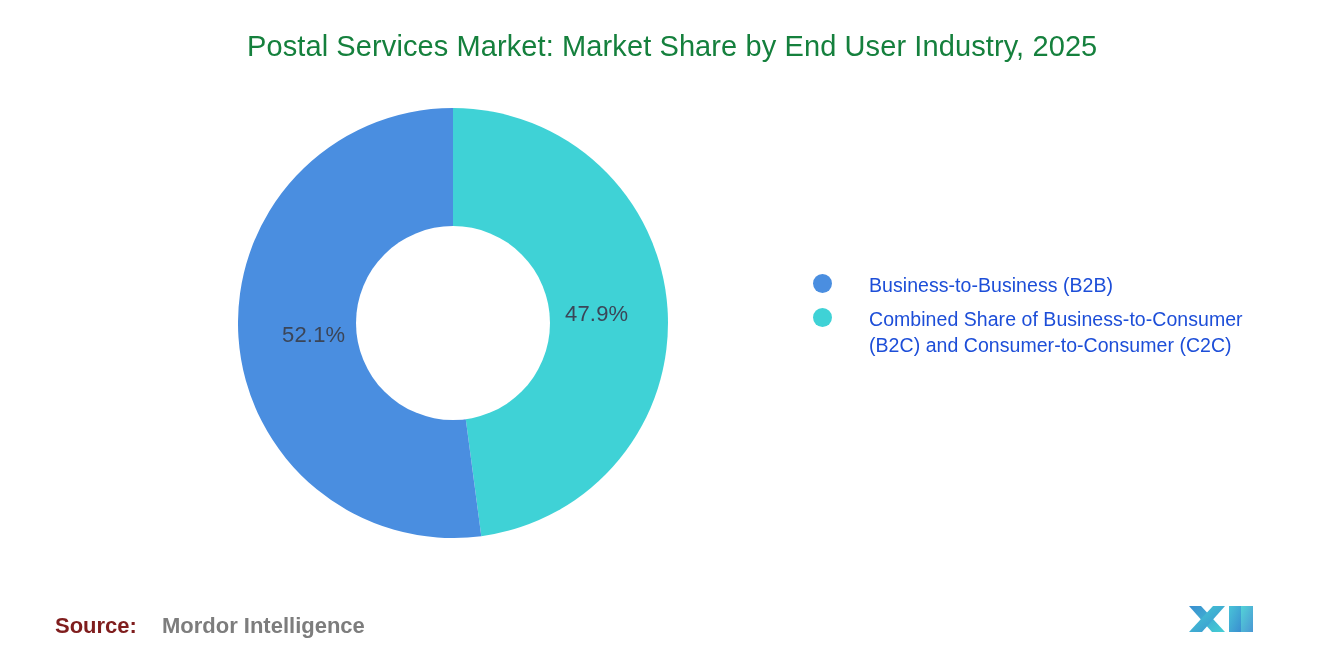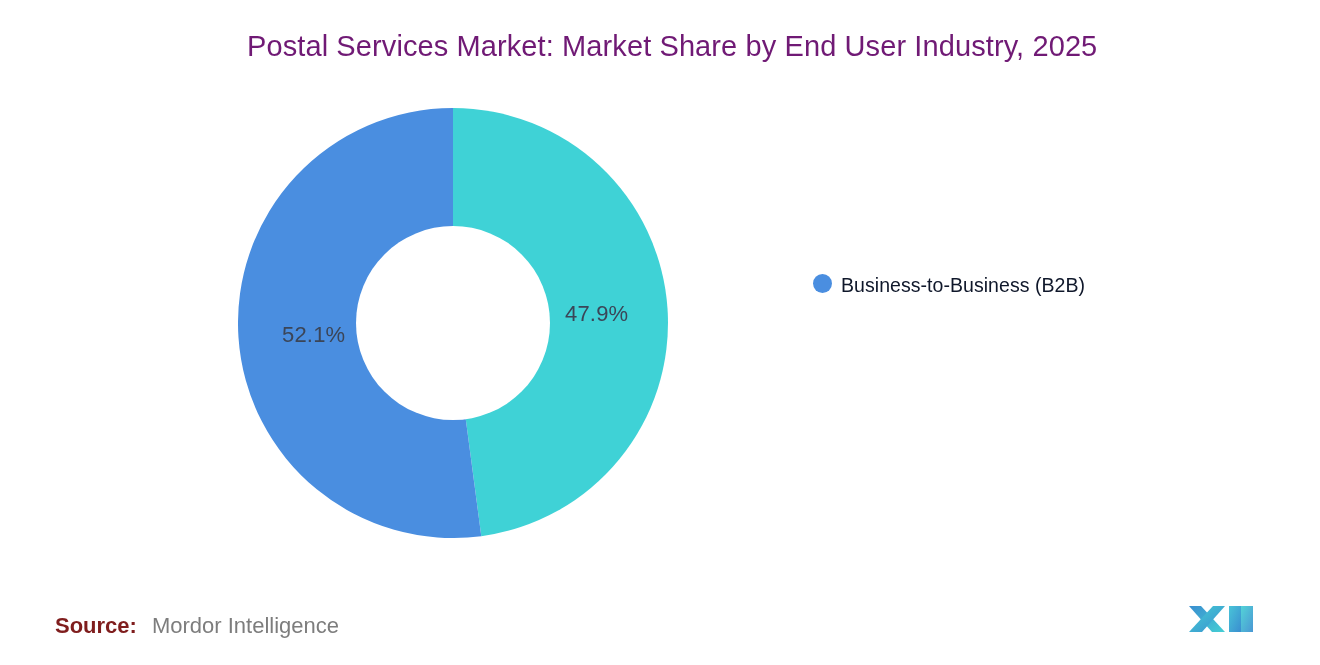--- a/index.html
+++ b/index.html
@@ -17,21 +17,21 @@
   }
 
   
   #chart-title {
     position: absolute;
     left: 247px;
     top: 30px;
     width: 1000px;
     font-size: 29px;
     font-weight: 400;
-    color: #701a75;
+    color: #15803d;
     letter-spacing: 0.1px;
     white-space: nowrap;
   }
 
   
   #donut-chart {
     position: absolute;
     left: 238px;
     top: 108px;
     width: 430px;
@@ -68,40 +68,41 @@
     flex: 0 0 auto;
     width: 19px;
     height: 19px;
     border-radius: 50%;
     margin-top: 2px;
     margin-right: 9px;
   }
   .legend-label {
     font-size: 19.5px;
     line-height: 1.34;
-    color: #0f172a;
+    color: #1d4ed8;
     letter-spacing: 0.05px;
+    margin-left: 28px;
   }
 
   
   #source-line {
     position: absolute;
     left: 55px;
     top: 613px;
     font-size: 22px;
     color: #7d7d7d;
     white-space: nowrap;
   }
   #source-label {
     font-weight: 700;
     color: #7f1d1d;
   }
   #source-value {
-    margin-left: 15px;
-    font-weight: 400;
+    margin-left: 25px;
+    font-weight: 700;
     color: #7d7d7d;
   }
 
   
   #brand-logo {
     position: absolute;
     left: 1185px;
     top: 598px;
     width: 72px;
     height: 40px;
@@ -127,20 +128,24 @@
   <div class="slice-label" id="slice-label-b2c">47.9%</div>
 </div>
 
 <div id="legend">
 
   <div class="legend-item">
     <span class="legend-swatch" style="background:#4a8ee0"></span>
     <span class="legend-label">Business-to-Business (B2B)</span>
   </div>
 
+  <div class="legend-item">
+    <span class="legend-swatch" style="background:#3fd2d6"></span>
+    <span class="legend-label">Combined Share of Business-to-Consumer (B2C) and Consumer-to-Consumer (C2C)</span>
+  </div>
 
 </div>
 
 <div id="source-line">
   <span id="source-label">Source:</span><span id="source-value">Mordor Intelligence</span>
 </div>
 
 <div id="brand-logo">
   <svg viewBox="0 0 72 40" width="72" height="40">
     <defs>

